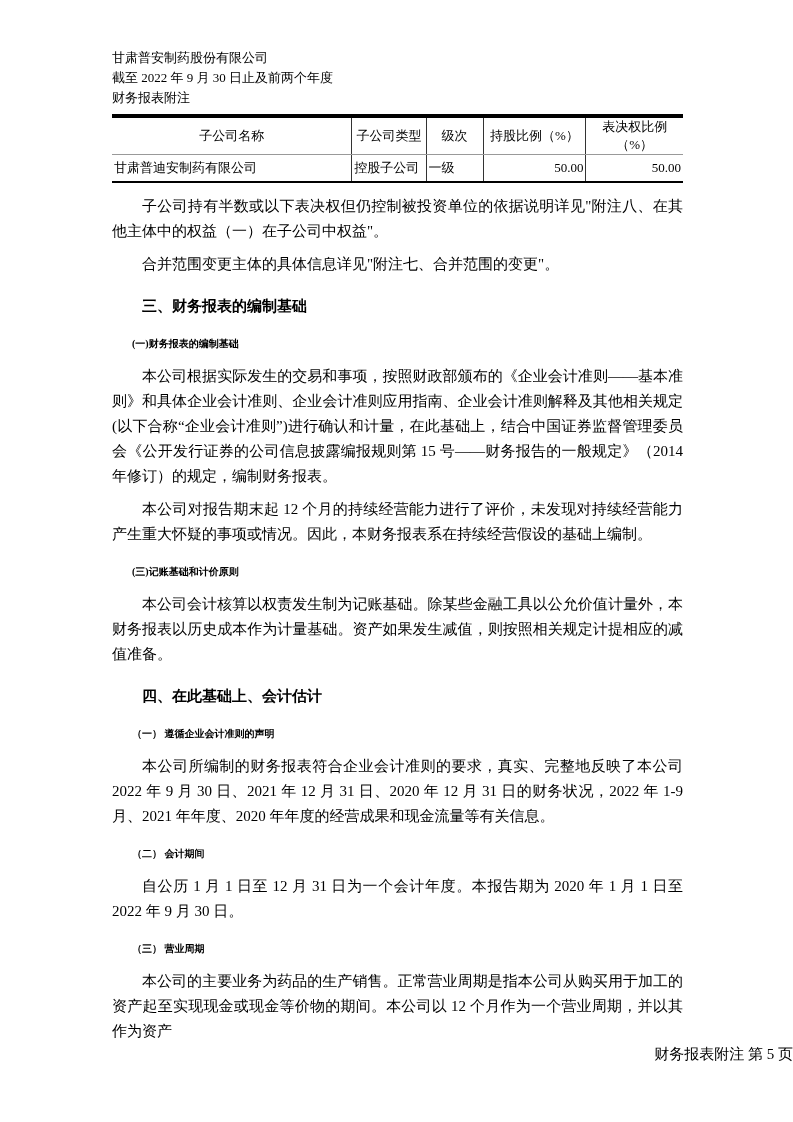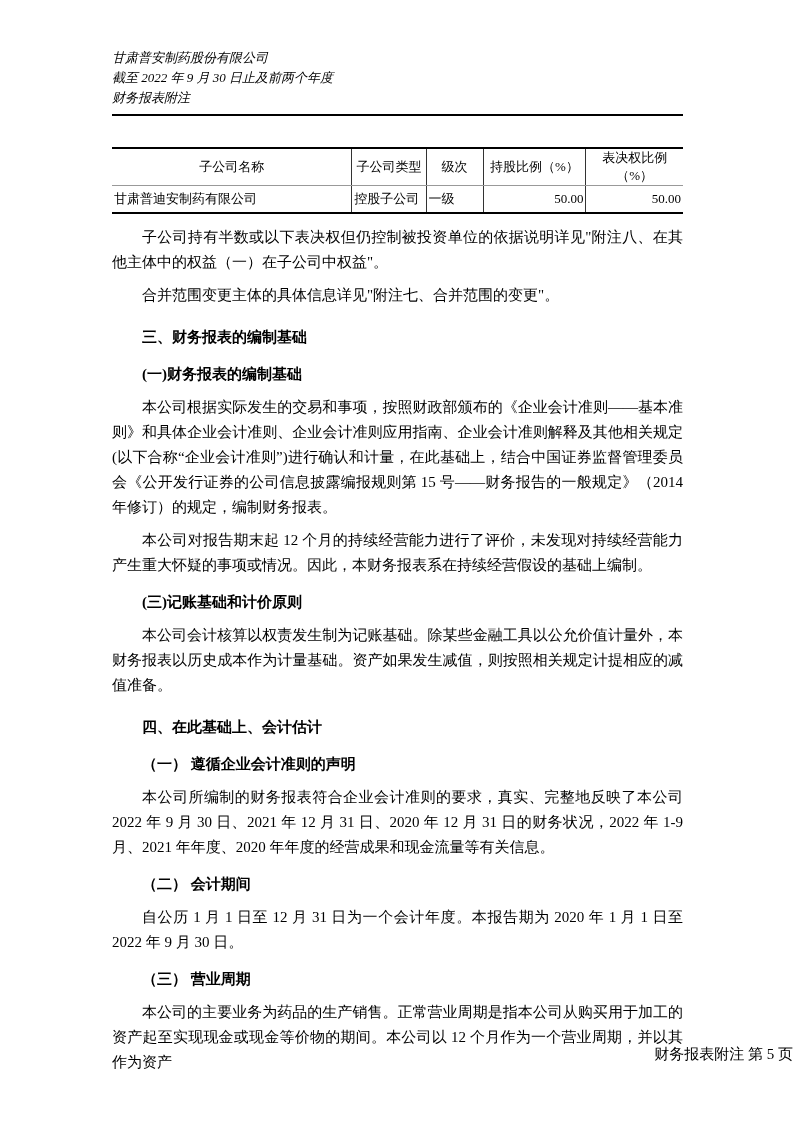--- a/index.html
+++ b/index.html
@@ -16,30 +16,29 @@
     padding: 48px 110px 0 112px;
     font-family: "Liberation Serif", "DejaVu Serif", serif;
     color: #000000;
     overflow: hidden;
   }
   
   .doc-header {
     font-size: 13px;
     line-height: 20px;
   }
-  .doc-header div { white-space: nowrap; font-style: italic; }
+  .doc-header div { white-space: nowrap; }
   .header-rule {
     border: 0;
     border-top: 2px solid #000;
     margin: 6px 0 0 0;
   }
   
   table.subsidiary-table {
     width: 100%;
-    margin-top: 31px;
     border-collapse: collapse;
     table-layout: fixed;
     font-size: 13px;
     border-top: 2.5px solid #000;
     border-bottom: 2.5px solid #000;
   }
   table.subsidiary-table th {
     font-weight: normal;
     text-align: center;
     height: 29px;
@@ -70,21 +69,21 @@
   }
   .heading-l1 {
     font-weight: bold;
     font-size: 15px;
     line-height: 25px;
     text-indent: 2em;
     margin: 17px 0 5px 0;
   }
   .heading-l2 {
     font-weight: bold;
-    font-size: 15px;
+    font-size: 10px;
     line-height: 25px;
     text-indent: 2em;
     margin: 12px 0 4px 0;
   }
   
   .page-footer {
     position: absolute;
     left: 0;
     right: 0;
     bottom: 58px;

